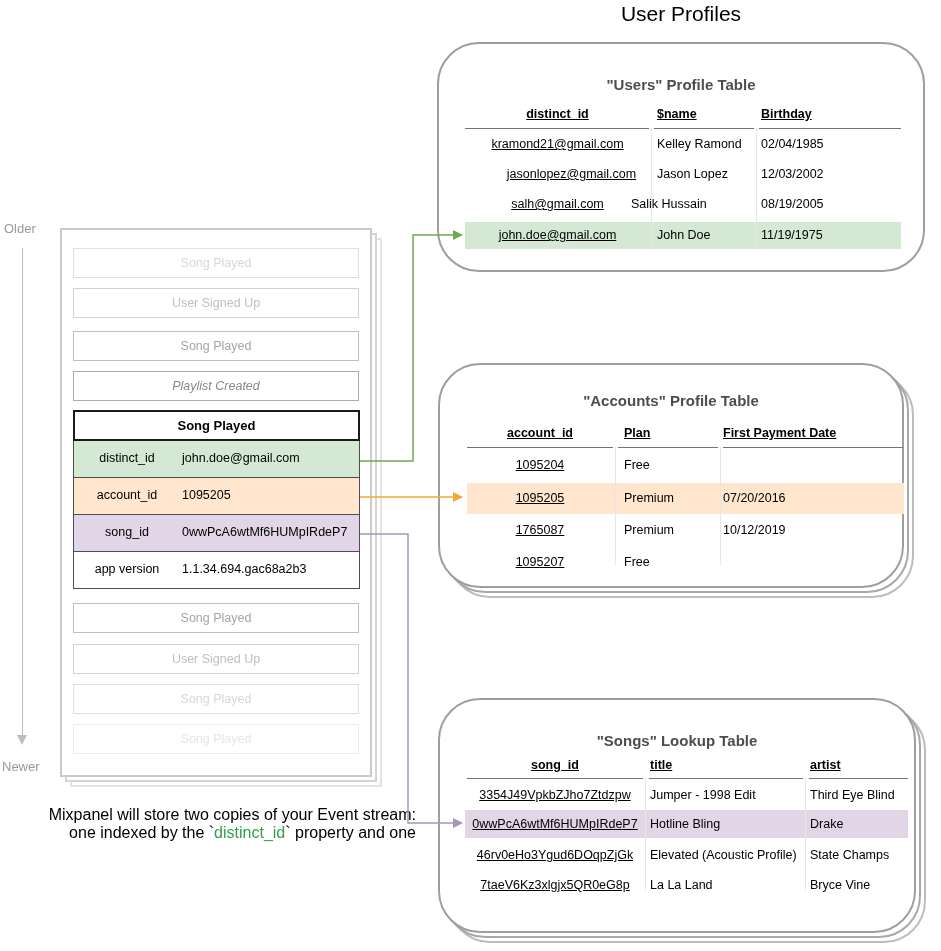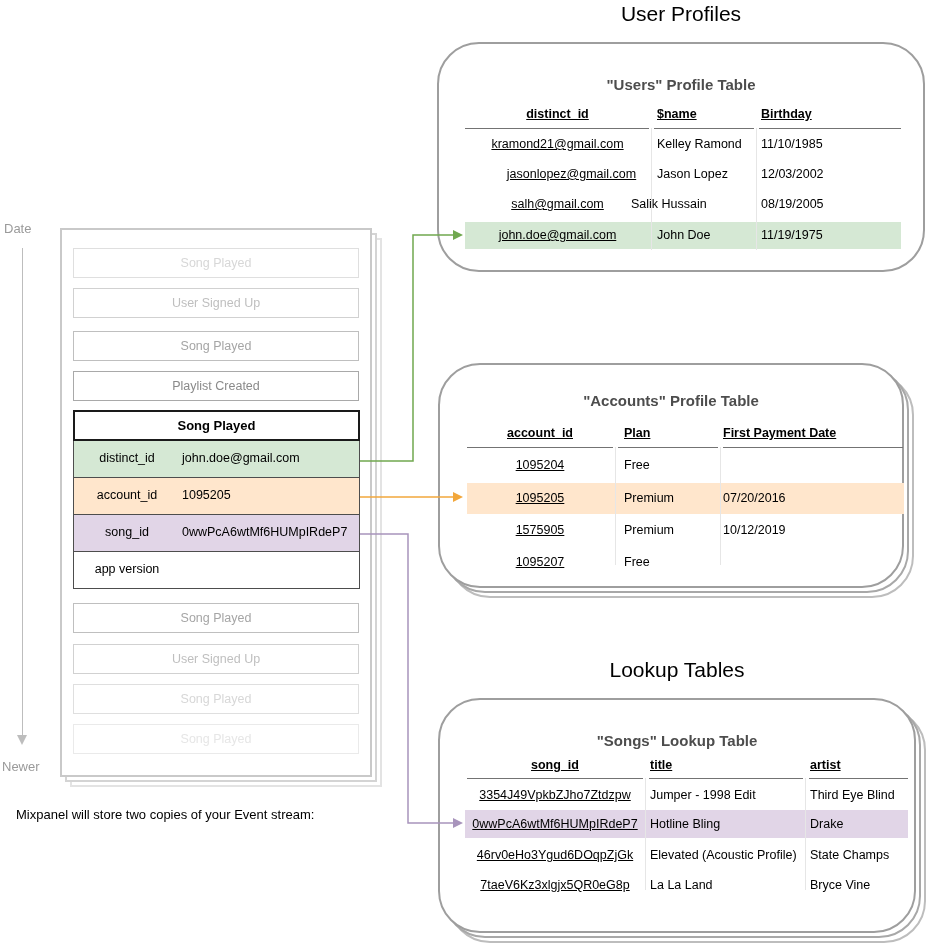--- a/index.html
+++ b/index.html
@@ -5,31 +5,31 @@
   html,body{margin:0;padding:0;background:#fff;}
   body{font-family:"Liberation Sans", sans-serif; color:#000;}
   #canvas{position:relative;width:941px;height:951px;background:#fff;overflow:hidden;}
   .sec-title{position:absolute;font-size:21px;color:#000;text-align:center;white-space:nowrap;}
   .lbl{position:absolute;font-size:13px;color:#9a9a9a;white-space:nowrap;}
   .tline{position:absolute;width:1px;background:#bdbdbd;}
   .tarrow{position:absolute;width:0;height:0;border-left:5px solid transparent;border-right:5px solid transparent;border-top:10px solid #bdbdbd;}
   .es-layer{position:absolute;width:312px;height:549px;border:2px solid #c9c9c9;background:#fff;box-sizing:border-box;}
   .ebox{position:absolute;left:73px;width:286px;height:30px;line-height:28px;text-align:center;
         font-size:12.5px;background:#fff;border:1px solid #ccc;box-sizing:border-box;white-space:nowrap;}
-  .f1{border-color:#a9a9a9;color:#8a8a8a;}
+  .f1{border-color:#a9a9a9;color:#8a8a8a;font-style:italic;}
   .f2{border-color:#bfbfbf;color:#a5a5a5;}
   .f3{border-color:#d1d1d1;color:#bfbfbf;}
   .f4{border-color:#dfdfdf;color:#d7d7d7;}
   .f5{border-color:#eaeaea;color:#e6e6e6;}
   .et-header{position:absolute;left:73px;width:287px;height:31px;line-height:28px;text-align:center;
         font-weight:bold;font-size:13px;border:2px solid #1a1a1a;background:#fff;box-sizing:border-box;}
   .et-row{position:absolute;left:73px;width:287px;height:37px;border:1px solid #4d4d4d;border-top:none;box-sizing:border-box;}
   .et-key{position:absolute;left:0;top:0;width:106px;height:100%;line-height:35px;text-align:center;font-size:12.5px;white-space:nowrap;}
   .et-val{position:absolute;left:108px;top:0;height:100%;line-height:35px;font-size:12.5px;white-space:nowrap;}
-  .caption{position:absolute;font-size:13px;line-height:17.5px;text-align:left;color:#000;}
+  .caption{position:absolute;font-size:16px;line-height:17.5px;text-align:right;color:#000;}
   .cap-line{display:block;white-space:nowrap;}
   .key-green{color:#33a049;}
   .key-orange{color:#f79b1e;}
   .card{position:absolute;border:2px solid #9e9e9e;border-radius:42px;background:#fff;box-sizing:border-box;}
   .card-back1{position:absolute;border:2px solid #a8a8a8;border-radius:42px;background:#fff;box-sizing:border-box;}
   .card-back2{position:absolute;border:2px solid #bdbdbd;border-radius:42px;background:#fff;box-sizing:border-box;}
   .card-title{position:absolute;font-weight:bold;font-size:15px;color:#4d4d4d;text-align:center;white-space:nowrap;}
   .cell{position:absolute;font-size:12.5px;line-height:16px;height:16px;white-space:nowrap;color:#000;}
   .bold{font-weight:bold;text-decoration:underline;}
   .und{text-decoration:underline;}
@@ -37,21 +37,21 @@
   .hl{position:absolute;}
   .seg{position:absolute;height:1px;background:#737373;}
   .vdiv{position:absolute;width:1px;background:#e6e6e6;}
   #connectors{position:absolute;left:0;top:0;z-index:10;pointer-events:none;}
 </style>
 </head>
 <body>
 
 <div id="canvas">
 
-  <div class="lbl" style="left:4px;top:221px">Date</div>
+  <div class="lbl" style="left:4px;top:221px">Older</div>
   <div class="tline" style="left:22px;top:248px;height:487px"></div>
   <div class="tarrow" style="left:17px;top:735px"></div>
   <div class="lbl" style="left:2px;top:759px">Newer</div>
 
   <div class="es-layer" style="left:70px;top:238px;border-color:#e3e3e3"></div>
   <div class="es-layer" style="left:65px;top:233px;border-color:#d4d4d4"></div>
   <div class="es-layer" style="left:60px;top:228px"></div>
 
   <div class="ebox f4" style="top:248px">Song Played</div>
   <div class="ebox f3" style="top:288px">User Signed Up</div>
@@ -66,49 +66,51 @@
   <div class="et-row" style="top:478px;background:#ffe6cc">
     <span class="et-key">account_id</span>
     <span class="et-val">1095205</span>
   </div>
   <div class="et-row" style="top:515px;background:#e1d5e7">
     <span class="et-key">song_id</span>
     <span class="et-val">0wwPcA6wtMf6HUMpIRdeP7</span>
   </div>
   <div class="et-row" style="top:552px;background:#fff">
     <span class="et-key">app version</span>
+    <span class="et-val">1.1.34.694.gac68a2b3</span>
   </div>
 
   <div class="ebox f2" style="top:603px">Song Played</div>
   <div class="ebox f3" style="top:644px">User Signed Up</div>
   <div class="ebox f4" style="top:684px">Song Played</div>
   <div class="ebox f5" style="top:724px">Song Played</div>
 
   <div class="caption" style="left:16px;top:806px;width:400px">
     <span class="cap-line">Mixpanel will store two copies of your Event stream:</span>
+    <span class="cap-line"><span>one indexed by the `</span><span class="key-green">distinct_id</span><span>` property and one</span></span>
   </div>
 
   <div class="sec-title" style="left:437px;top:2px;width:488px">User Profiles</div>
   <div class="card" style="left:437px;top:42px;width:488px;height:230px"></div>
   <div class="card-title" style="left:437px;top:76px;width:488px">"Users" Profile Table</div>
 
   <div class="hl" style="left:465px;top:222px;width:436px;height:27px;background:#d5e8d4"></div>
   <div class="vdiv" style="left:651px;top:128px;height:122px"></div>
   <div class="vdiv" style="left:756px;top:128px;height:122px"></div>
   <div class="seg" style="left:465px;top:128px;width:184px"></div>
   <div class="seg" style="left:654px;top:128px;width:100px"></div>
   <div class="seg" style="left:759px;top:128px;width:142px"></div>
 
   <div class="cell bold und ctr" style="left:465px;top:106px;width:185px">distinct_id</div>
   <div class="cell bold" style="left:657px;top:106px">$name</div>
   <div class="cell bold" style="left:761px;top:106px">Birthday</div>
 
   <div class="cell und ctr" style="left:465px;top:136px;width:185px">kramond21@gmail.com</div>
   <div class="cell" style="left:657px;top:136px">Kelley Ramond</div>
-  <div class="cell" style="left:761px;top:136px">11/10/1985</div>
+  <div class="cell" style="left:761px;top:136px">02/04/1985</div>
 
   <div class="cell und ctr" style="left:479px;top:166px;width:185px">jasonlopez@gmail.com</div>
   <div class="cell" style="left:657px;top:166px">Jason Lopez</div>
   <div class="cell" style="left:761px;top:166px">12/03/2002</div>
 
   <div class="cell und ctr" style="left:465px;top:196px;width:185px">salh@gmail.com</div>
   <div class="cell" style="left:631px;top:196px">Salik Hussain</div>
   <div class="cell" style="left:761px;top:196px">08/19/2005</div>
 
   <div class="cell und ctr" style="left:465px;top:227px;width:185px">john.doe@gmail.com</div>
@@ -132,29 +134,28 @@
   <div class="cell bold" style="left:723px;top:425px">First Payment Date</div>
 
   <div class="cell und ctr" style="left:467px;top:457px;width:146px">1095204</div>
   <div class="cell" style="left:624px;top:457px">Free</div>
   <div class="cell" style="left:723px;top:457px"></div>
 
   <div class="cell und ctr" style="left:467px;top:490px;width:146px">1095205</div>
   <div class="cell" style="left:624px;top:490px">Premium</div>
   <div class="cell" style="left:723px;top:490px">07/20/2016</div>
 
-  <div class="cell und ctr" style="left:467px;top:522px;width:146px">1575905</div>
+  <div class="cell und ctr" style="left:467px;top:522px;width:146px">1765087</div>
   <div class="cell" style="left:624px;top:522px">Premium</div>
   <div class="cell" style="left:723px;top:522px">10/12/2019</div>
 
   <div class="cell und ctr" style="left:467px;top:554px;width:146px">1095207</div>
   <div class="cell" style="left:624px;top:554px">Free</div>
   <div class="cell" style="left:723px;top:554px"></div>
 
-  <div class="sec-title" style="left:438px;top:658px;width:478px">Lookup Tables</div>
   <div class="card-back2" style="left:448px;top:708px;width:478px;height:235px"></div>
   <div class="card-back1" style="left:443px;top:703px;width:478px;height:235px"></div>
   <div class="card" style="left:438px;top:698px;width:478px;height:235px"></div>
   <div class="card-title" style="left:438px;top:732px;width:478px">"Songs" Lookup Table</div>
 
   <div class="hl" style="left:465px;top:810px;width:443px;height:28px;background:#e1d5e7"></div>
   <div class="vdiv" style="left:645px;top:778px;height:112px"></div>
   <div class="vdiv" style="left:805px;top:778px;height:112px"></div>
   <div class="seg" style="left:467px;top:778px;width:176px"></div>
   <div class="seg" style="left:649px;top:778px;width:154px"></div>

